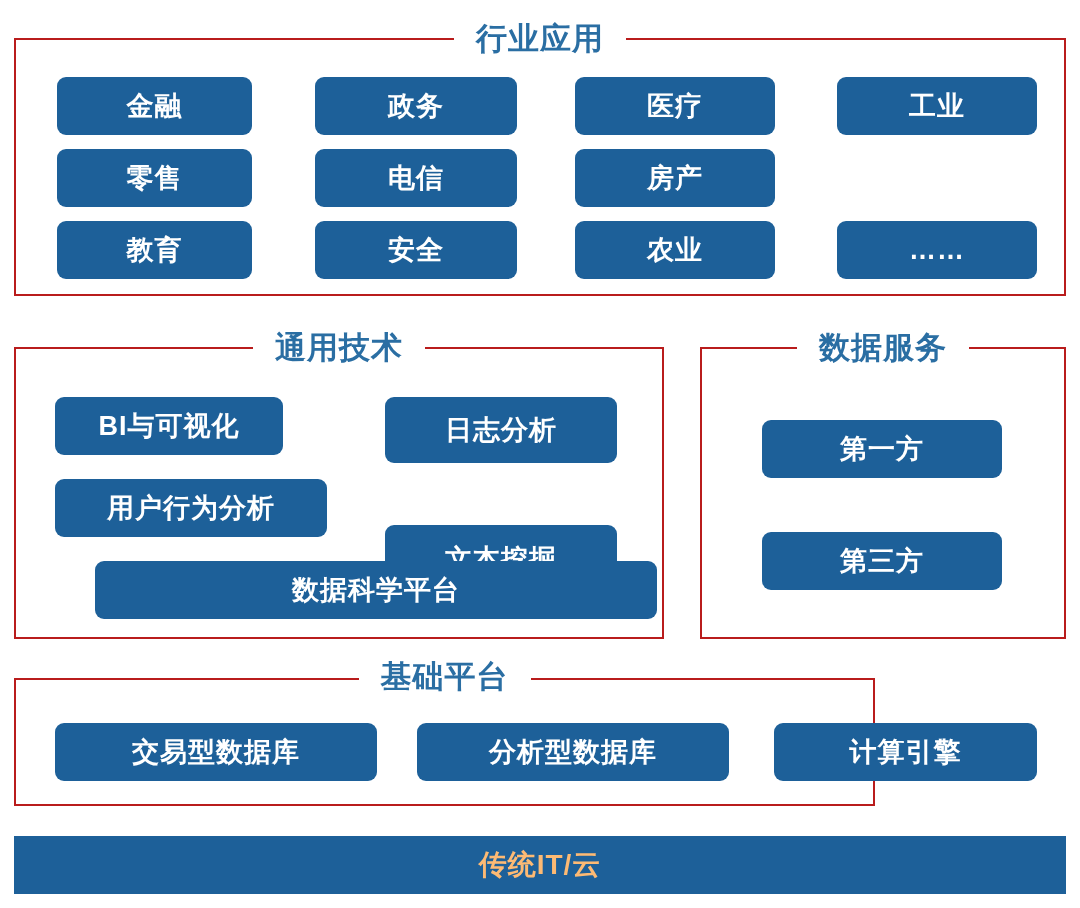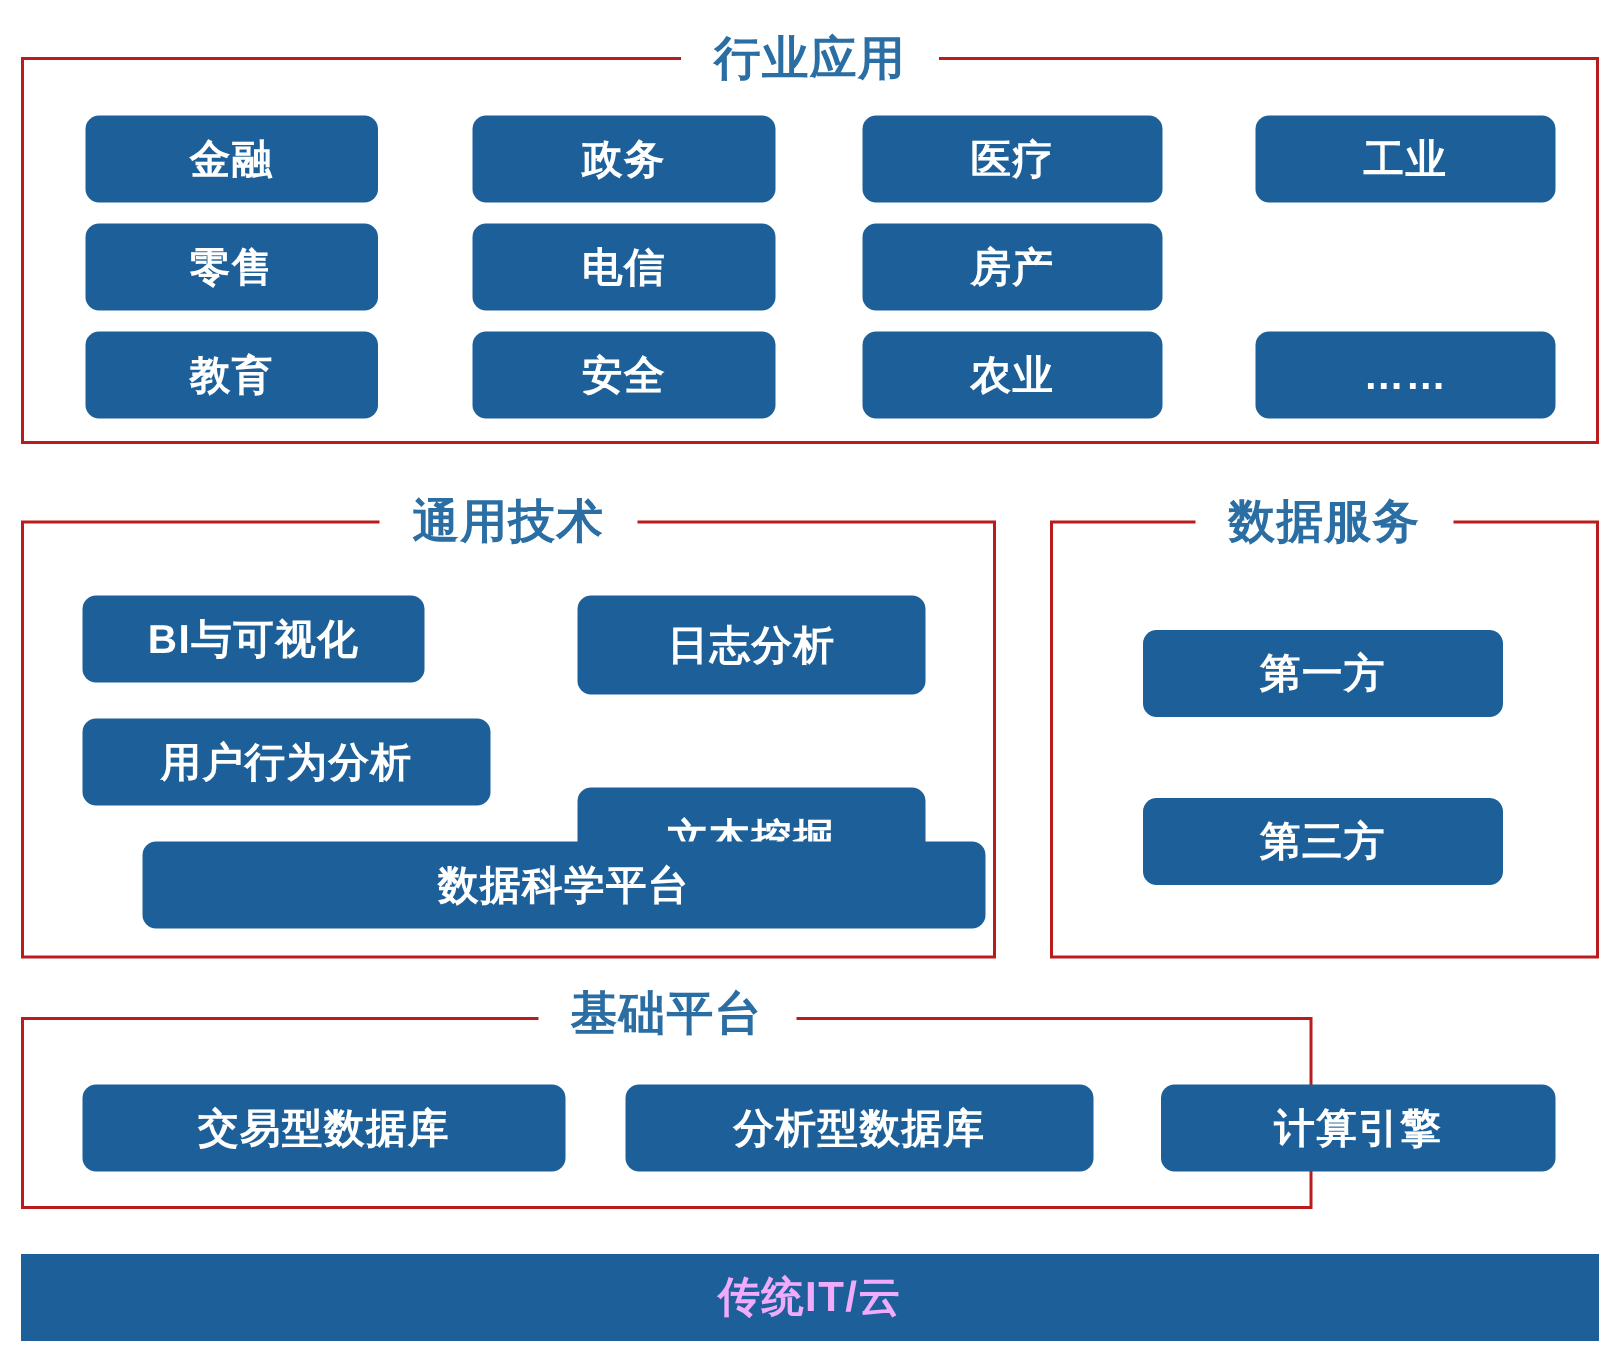--- a/index.html
+++ b/index.html
@@ -63,21 +63,21 @@
   }
 
   
   .baseline-bar {
     position: absolute;
     left: 14px;
     top: 836px;
     width: 1052px;
     height: 58px;
     background: #1d6099;
-    color: #f0abfc;
+    color: #fdba74;
     font-size: 28px;
     font-weight: bold;
     letter-spacing: 1px;
     display: flex;
     align-items: center;
     justify-content: center;
     box-sizing: border-box;
   }
 
   

